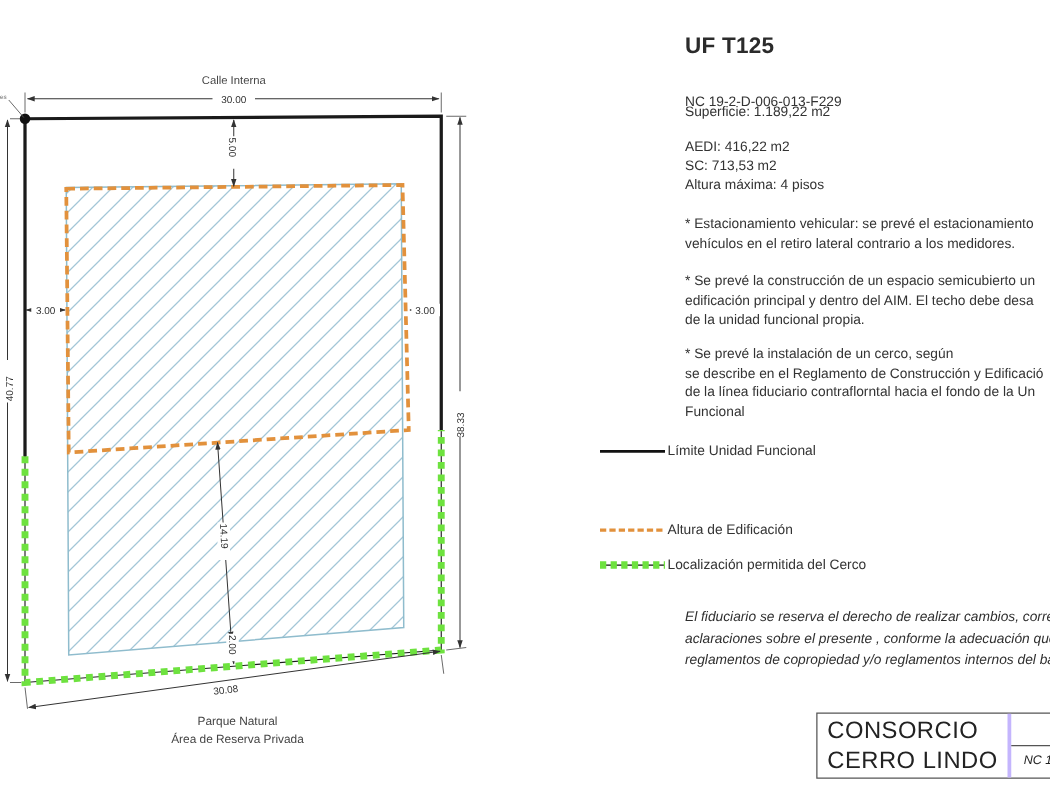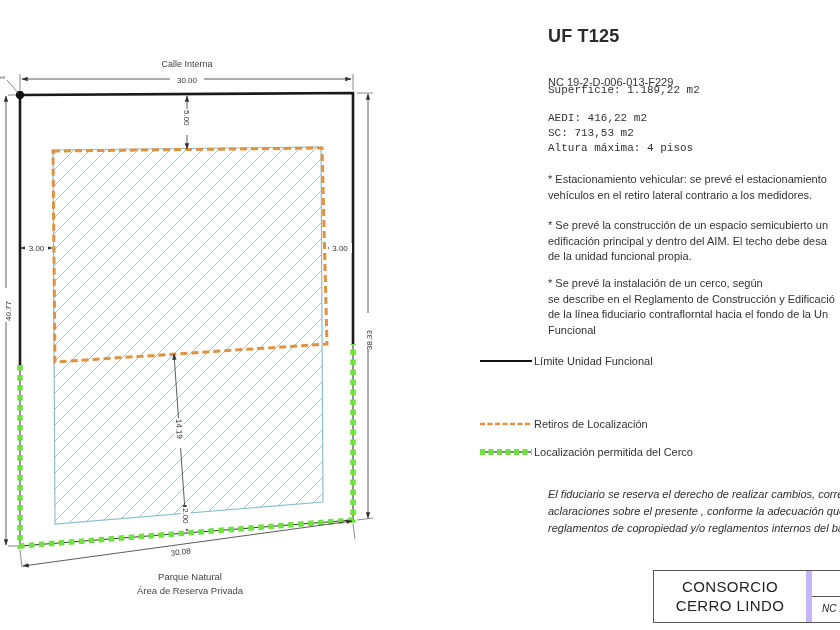--- a/index.html
+++ b/index.html
@@ -8,33 +8,33 @@
     font-family:"Liberation Sans",sans-serif;color:#3a3a3a;
   }
   .abs{position:absolute;}
   svg text{font-family:"Liberation Sans",sans-serif;}
   .dim-label{font-size:8px;fill:#333;}
   .map-label{font-size:9px;fill:#444;}
   .tiny-label{font-size:5px;fill:#666;}
 
   .uf-title{left:548px;top:26px;font-size:18px;font-weight:700;color:#2b2b2b;letter-spacing:.2px;}
   .nc-code{left:548px;top:52px;font-size:11px;color:#333;margin-top:24px;}
-  .line11{font-size:11px;color:#333;white-space:pre;font-family:Liberation Mono, monospace;}
+  .line11{font-size:11px;color:#333;white-space:pre;}
   .note{left:548px;width:292px;font-size:11px;line-height:15.5px;color:#333;white-space:pre;overflow:hidden;}
 
   .legend-row{position:absolute;left:478px;display:flex;align-items:center;}
   .legend-swatch{flex:0 0 56px;}
   .legend-label{font-size:11px;color:#333;white-space:nowrap;}
 
   .disclaimer{left:548px;top:486px;width:292px;font-size:11px;font-style:italic;line-height:17px;
     color:#2e2e2e;white-space:pre;overflow:hidden;}
 
   .titleblock{left:653px;top:570px;width:200px;height:53px;border:1px solid #555;display:flex;box-sizing:border-box;background:#fff;}
-  .tb-owner{width:152px;border-right:6px solid #c4b5fd;display:flex;align-items:center;justify-content:center;
-    text-align:center;font-size:15px;color:#222;letter-spacing:.4px;white-space:pre-line;line-height:1.25;}
+  .tb-owner{width:152px;border-right:3px solid #c4b5fd;display:flex;align-items:center;justify-content:center;
+    font-size:19px;color:#222;letter-spacing:.4px;white-space:pre-line;line-height:1.25;}
   .tb-right{flex:1;display:flex;flex-direction:column;}
   .tb-right-top{height:25px;border-bottom:1px solid #555;}
   .tb-right-bottom{flex:1;font-size:10px;font-style:italic;color:#222;padding:6px 0 0 10px;white-space:nowrap;}
 </style>
 </head>
 <body>
 
 <div class="sheet">
 
   <svg class="abs" style="left:0;top:0" width="430" height="630" viewBox="0 0 430 630">
@@ -143,21 +143,21 @@
       <line x1="2" y1="6" x2="54" y2="6" stroke="#111" stroke-width="2.2"></line>
     </svg>
     <span class="legend-label">Límite Unidad Funcional</span>
   </div>
 
 
   <div class="legend-row" style="top:418px">
     <svg class="legend-swatch" width="56" height="12">
       <line x1="2" y1="6" x2="54" y2="6" stroke="#e2913c" stroke-width="2.6" stroke-dasharray="5 2.5"></line>
     </svg>
-    <span class="legend-label">Retiros de Localización</span>
+    <span class="legend-label">Altura de Edificación</span>
   </div>
 
   <div class="legend-row" style="top:445px">
     <svg class="legend-swatch" width="56" height="14">
       <line x1="2" y1="7" x2="54" y2="7" stroke="#111" stroke-width="1"></line>
       <line x1="2" y1="7" x2="54" y2="7" stroke="#6ee23f" stroke-width="6" stroke-dasharray="5 3.5"></line>
     </svg>
     <span class="legend-label">Localización permitida del Cerco</span>
   </div>
 

